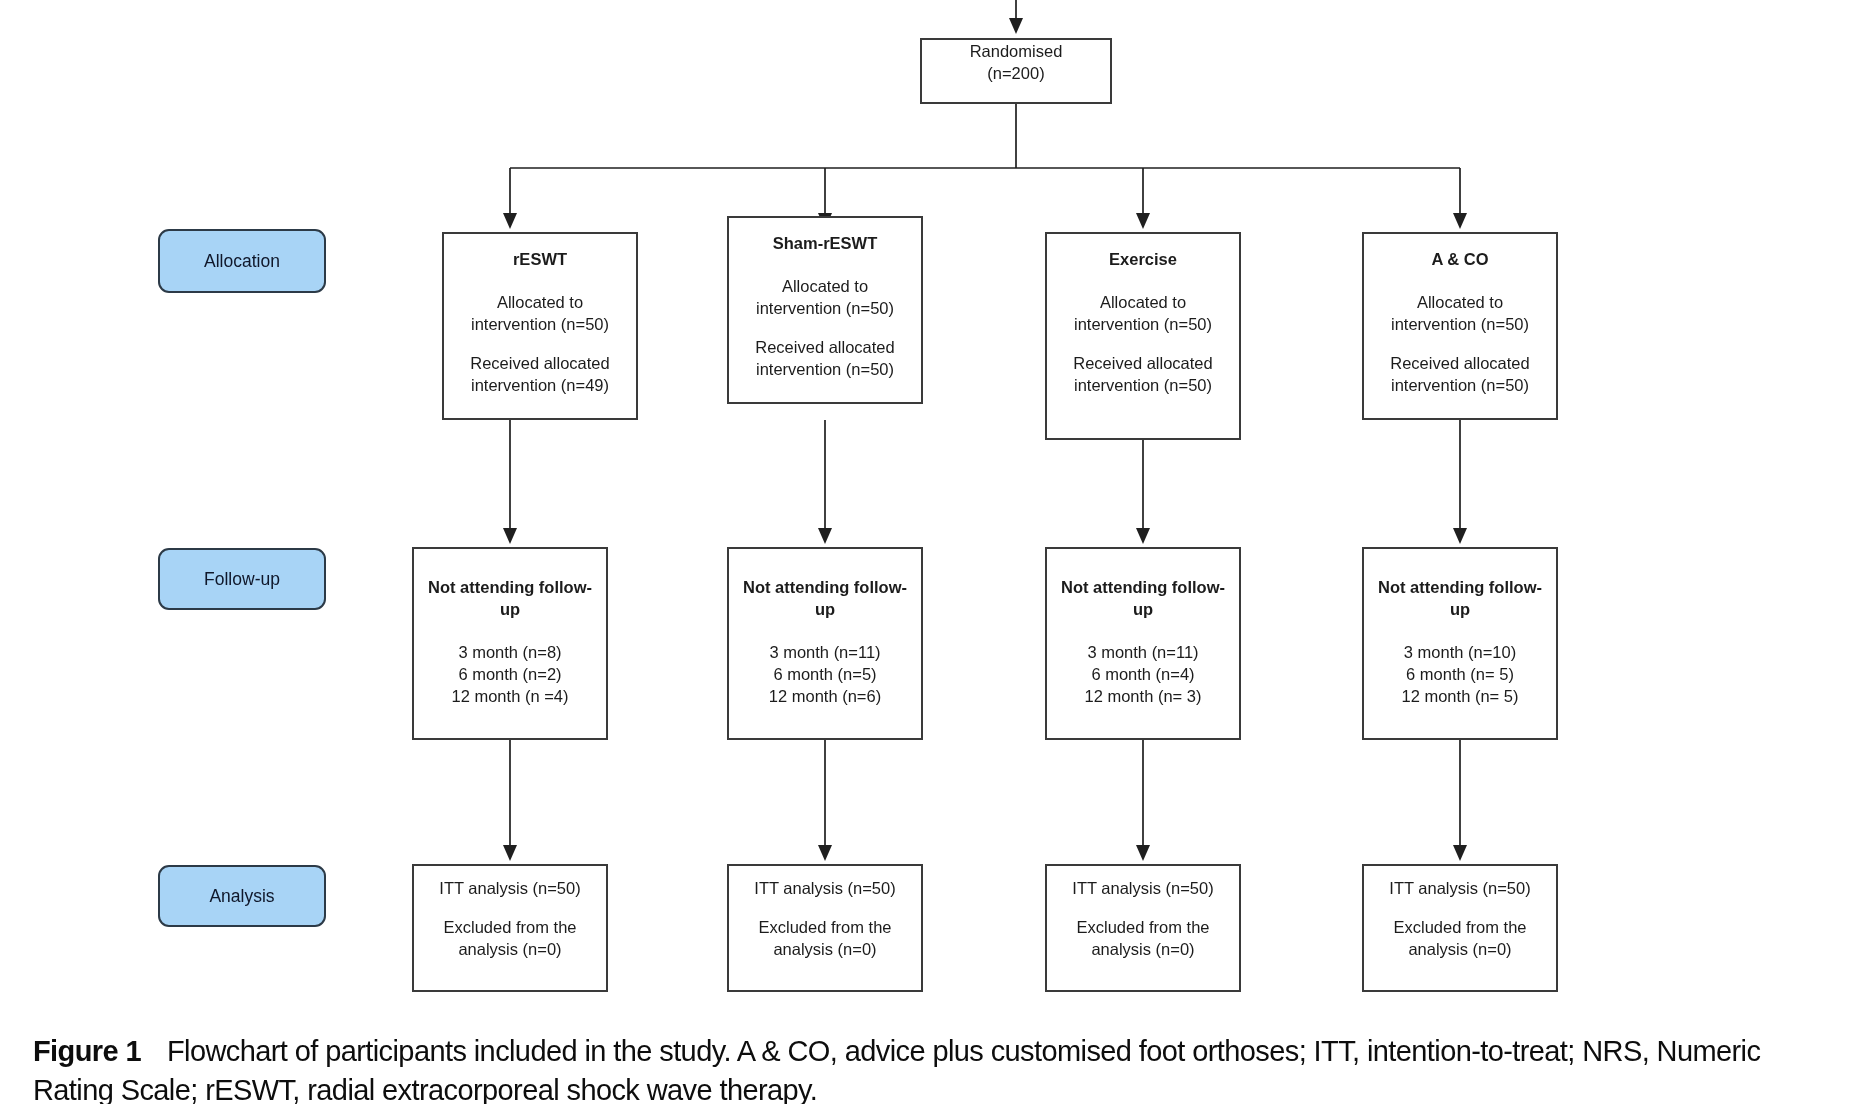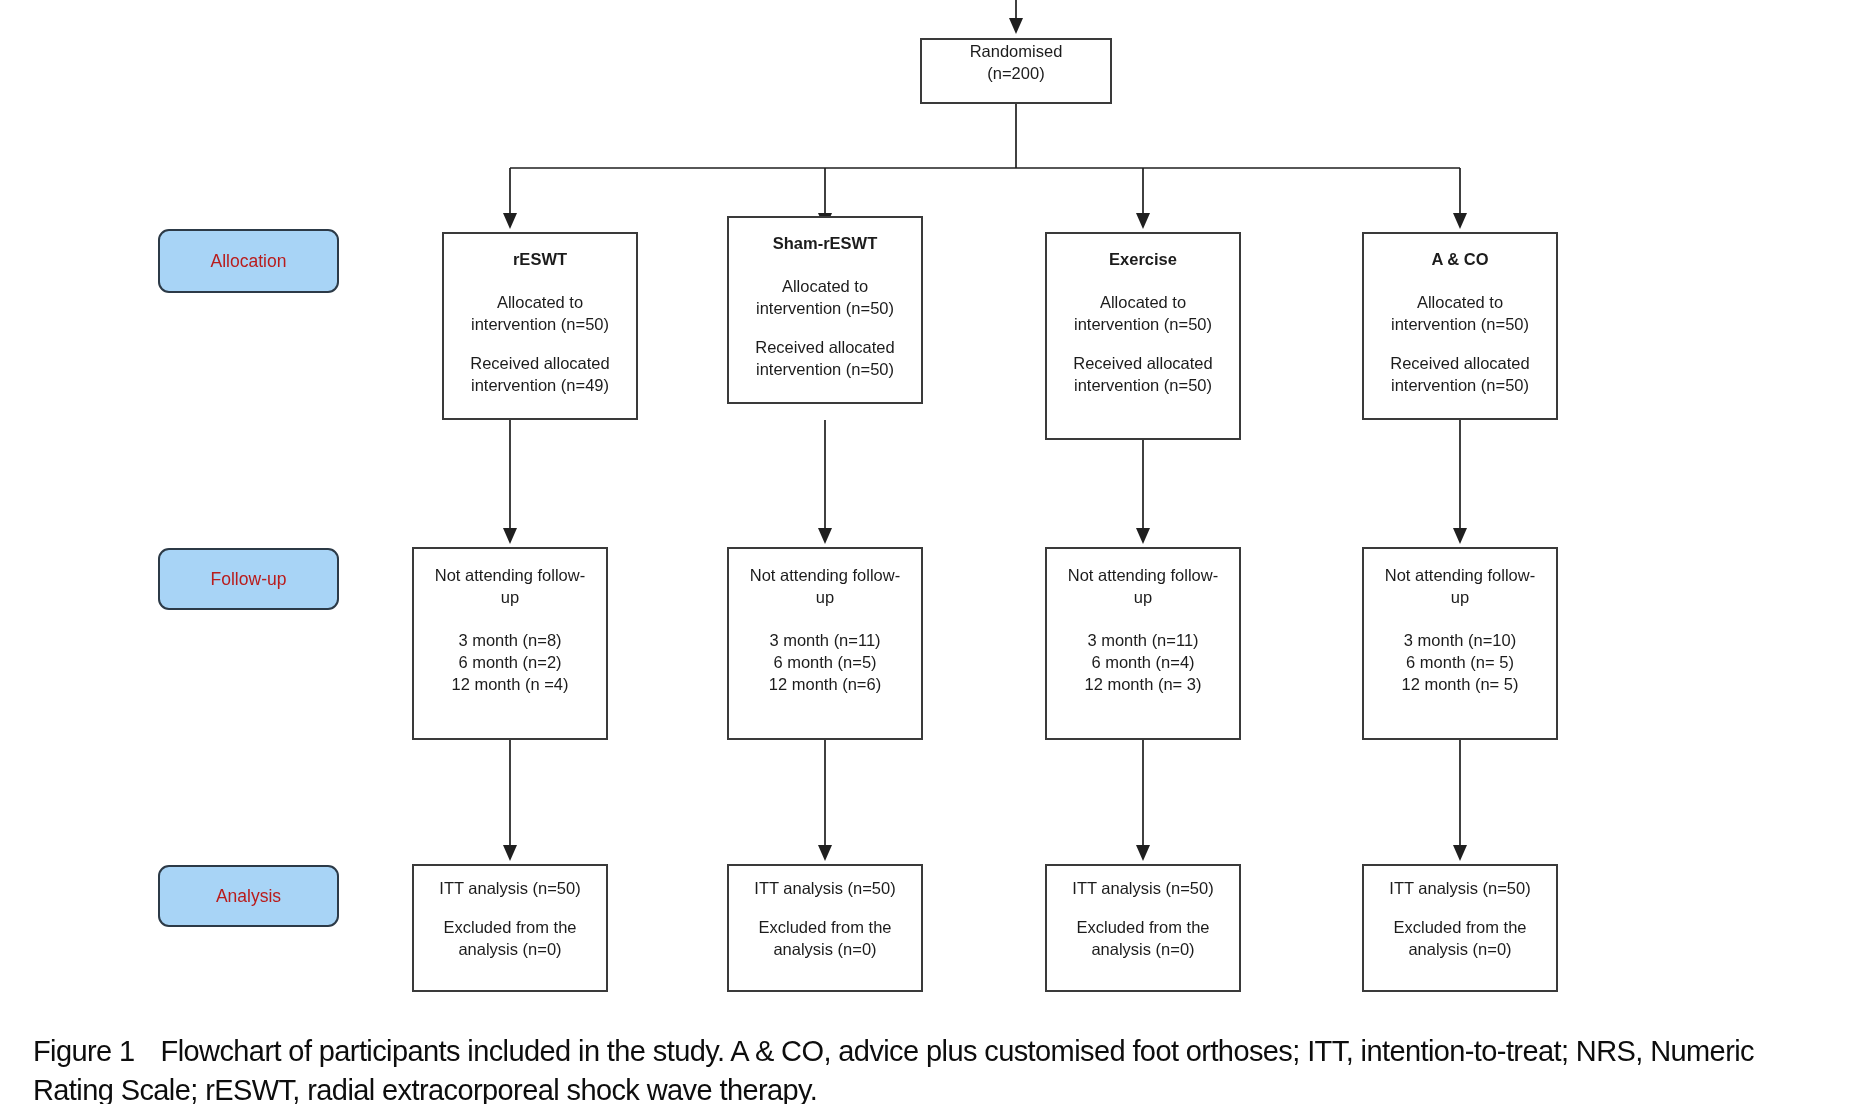--- a/index.html
+++ b/index.html
@@ -31,59 +31,59 @@
     align-items: center;
     text-align: center;
     color: #1c1c1c;
     font-size: 16.5px;
     line-height: 22px;
     white-space: pre-line;
   }
   .fbox .btitle { font-weight: bold; margin-top: 14px; }
   .fbox .alloc-1 { margin-top: 21px; }
   .fbox .alloc-2 { margin-top: 17px; }
-  .fbox .fu-head { margin-top: 15px; }
+  .fbox .fu-head { margin-top: 27px; font-weight: bold; }
   .fbox .fu-months { margin-top: 21px; }
   .fbox .an-1 { margin-top: 11px; }
   .fbox .an-2 { margin-top: 17px; }
 
   .fbox.topbox {
     border-width: 2px;
   }
 
   
   .stage {
     position: absolute;
     left: 158px;
-    width: 181px;
+    width: 168px;
     background: #a8d4f6;
     border: 2.5px solid #2c3a47;
     border-radius: 11px;
     display: flex;
     align-items: center;
     justify-content: center;
     font-size: 17.5px;
-    color: #b91c1c;
+    color: #0f172a;
   }
   .stage.s-alloc { top: 229px; height: 64px; }
   .stage.s-fu    { top: 548px; height: 62px; }
   .stage.s-an    { top: 865px; height: 62px; }
 
   
   .caption {
     position: absolute;
     left: 33px;
     top: 1032px;
     width: 1805px;
     font-size: 29px;
     line-height: 39px;
     color: #0d0d0d;
     letter-spacing: -0.6px;
   }
-  .cap-label { font-weight: normal; margin-right: 26px; }
+  .cap-label { font-weight: bold; margin-right: 26px; }
 </style>
 </head>
 <body>
 
 <div class="figure-wrap">
 
   <svg class="connectors" viewBox="0 0 1852 1104" xmlns="http://www.w3.org/2000/svg">
     <defs>
       <marker id="ah" markerUnits="userSpaceOnUse" markerWidth="16" markerHeight="14" refX="13" refY="7" orient="auto">
         <path d="M0,0 L16,7 L0,14 Z" fill="#1f1f1f"></path>

